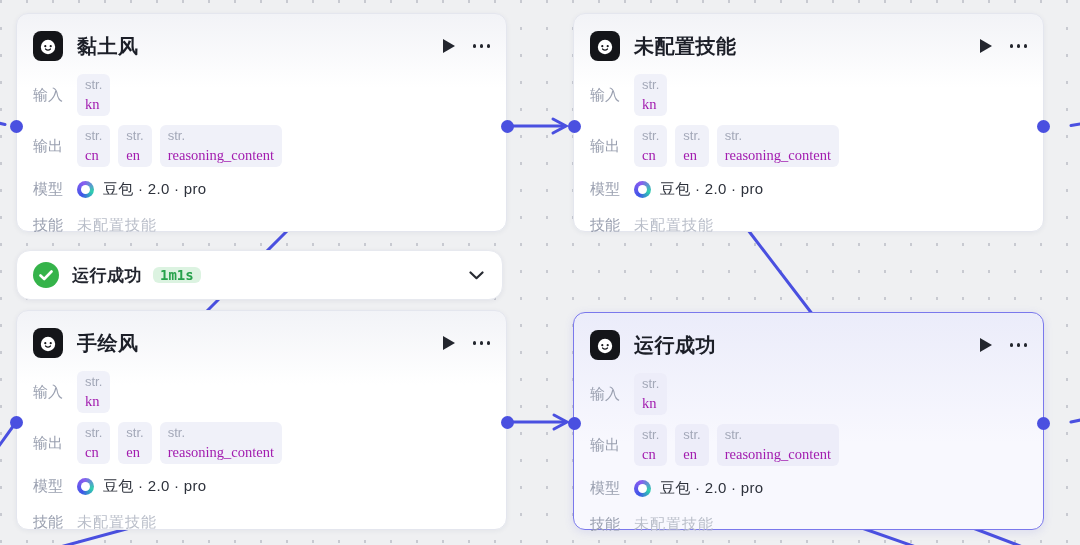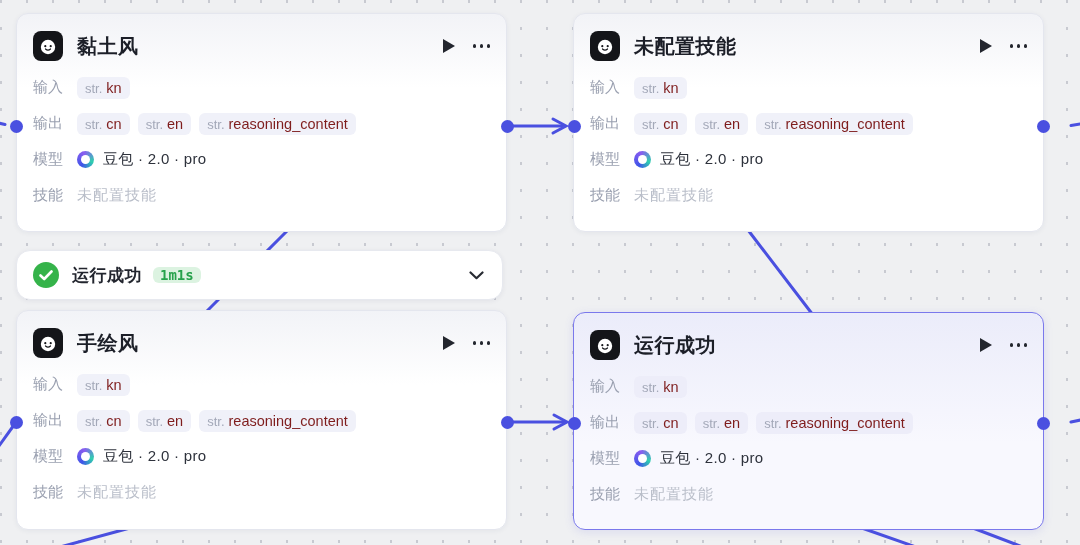--- a/index.html
+++ b/index.html
@@ -31,24 +31,24 @@
   .node-title{margin-left:14px;font-size:20px;font-weight:700;color:#1c1f28;letter-spacing:.5px;}
   .header-actions{margin-left:auto;display:flex;align-items:center;gap:17px;}
   .play-btn,.more-btn{cursor:pointer;display:flex;align-items:center;}
   .more-btn{gap:3.5px;}
   .more-btn i{width:3.5px;height:3.5px;border-radius:50%;background:#23262e;display:block;}
 
   .rows{padding:13px 16px 0 16px;}
   .row{display:flex;align-items:center;margin-bottom:9px;min-height:27px;}
   .row-label{width:44px;flex:none;color:#9aa0b0;font-size:15px;}
   .chips{display:flex;gap:8px;}
-  .chip{background:#f0f1f9;border-radius:6px;padding:3px 8px;display:flex;align-items:flex-end;gap:4px;}
+  .chip{background:#f0f1f9;border-radius:6px;padding:3px 8px;display:flex;align-items:flex-start;gap:4px;flex-direction:column;}
   .node.selected .chip{background:#ededf9;}
   .chip .t{color:#a3a8b8;font-size:13px;}
-  .chip .v{color:#7f1d1d;font-size:14.5px;font-weight:500;}
+  .chip .v{color:#a21caf;font-size:14.5px;font-weight:500;font-family:Liberation Serif, serif;}
   .ring{width:17px;height:17px;border-radius:50%;position:relative;margin-right:9px;flex:none;
     background:conic-gradient(from 210deg,#3f55e8,#8a5cf0 38%,#2fd0ae 72%,#3f55e8);}
   .ring::after{content:"";position:absolute;inset:4px;border-radius:50%;background:#fff;}
   .model-name{font-size:15px;color:#2e323c;font-weight:500;letter-spacing:.3px;text-align:center;}
   .skill-value{color:#b9bec9;font-size:15px;letter-spacing:1px;}
 
   .status-card{
     position:absolute;left:16px;top:250px;width:487px;height:50px;z-index:2;box-sizing:border-box;
     background:#ffffff;border:1px solid #e7e9ef;border-radius:14px;
     display:flex;align-items:center;padding:0 18px 0 16px;

